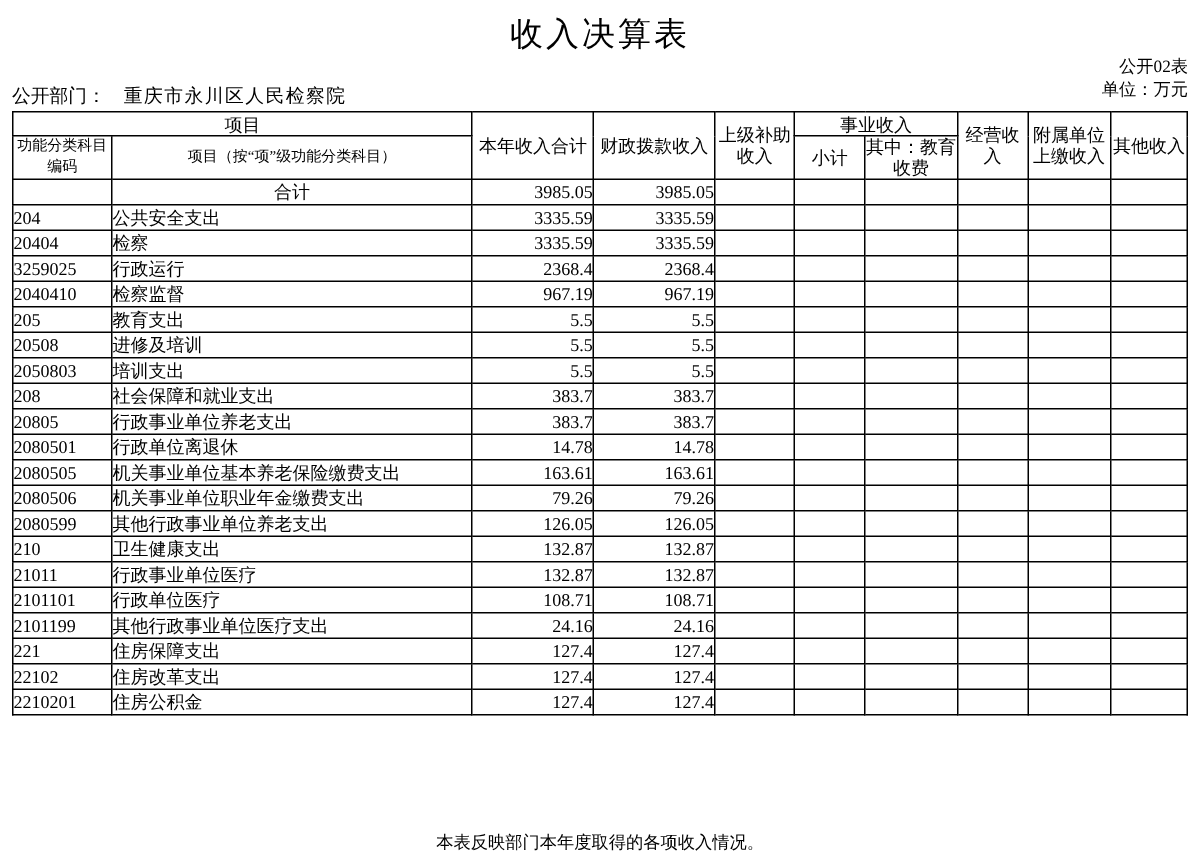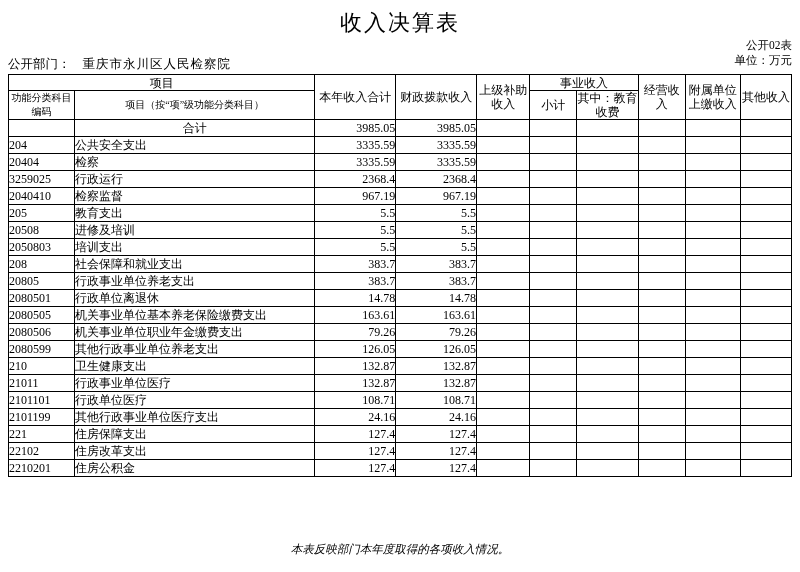--- a/index.html
+++ b/index.html
@@ -417,14 +417,14 @@
           <td class="num"></td>
           <td class="num"></td>
           <td class="num"></td>
           <td class="num"></td>
           <td class="num"></td>
           <td class="num"></td>
         </tr>
       </tbody>
   </table>
 
-  <div class="footer-note" style="position:absolute; left:8px; top:540px; width:784px;font-style:italic;">本表反映部门本年度取得的各项收入情况。</div>
+  <div class="footer-note" style="position:absolute; left:8px; top:552px; width:784px;">本表反映部门本年度取得的各项收入情况。</div>
 </div>
 
 </body></html>

